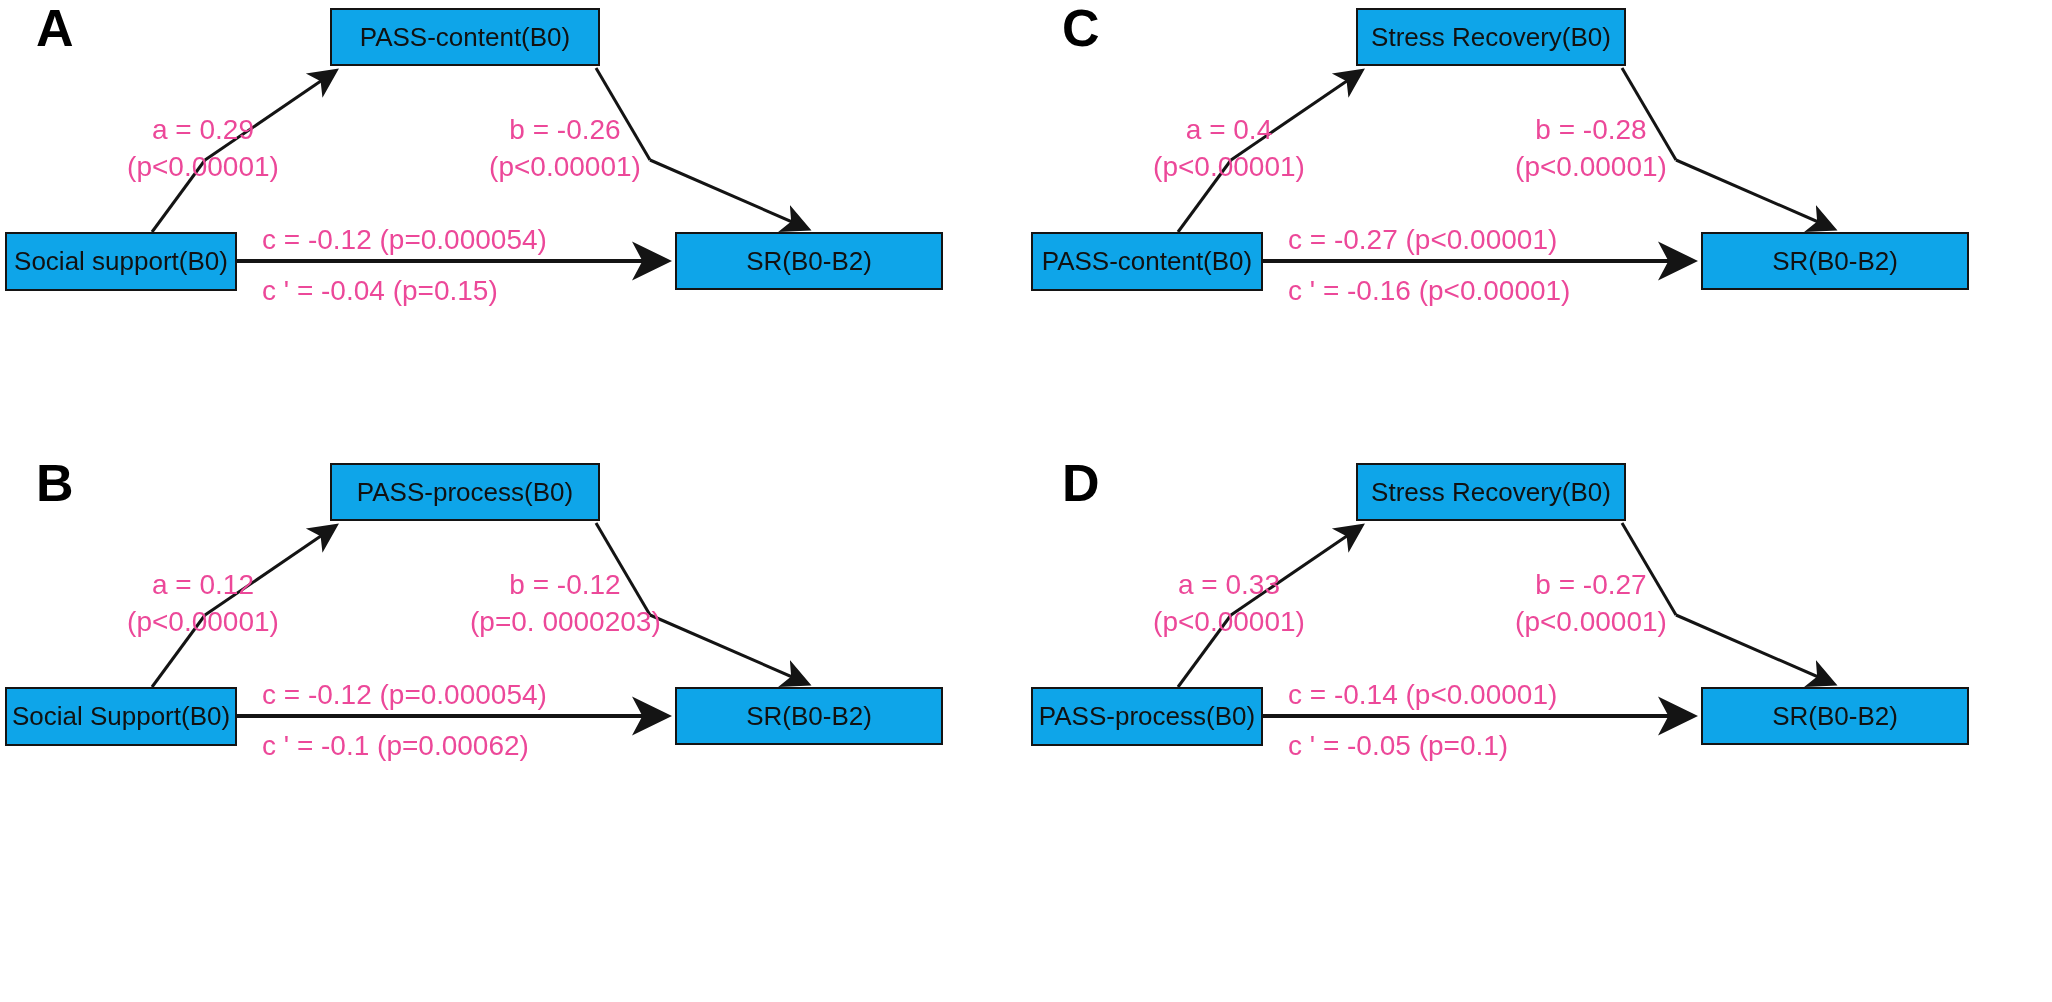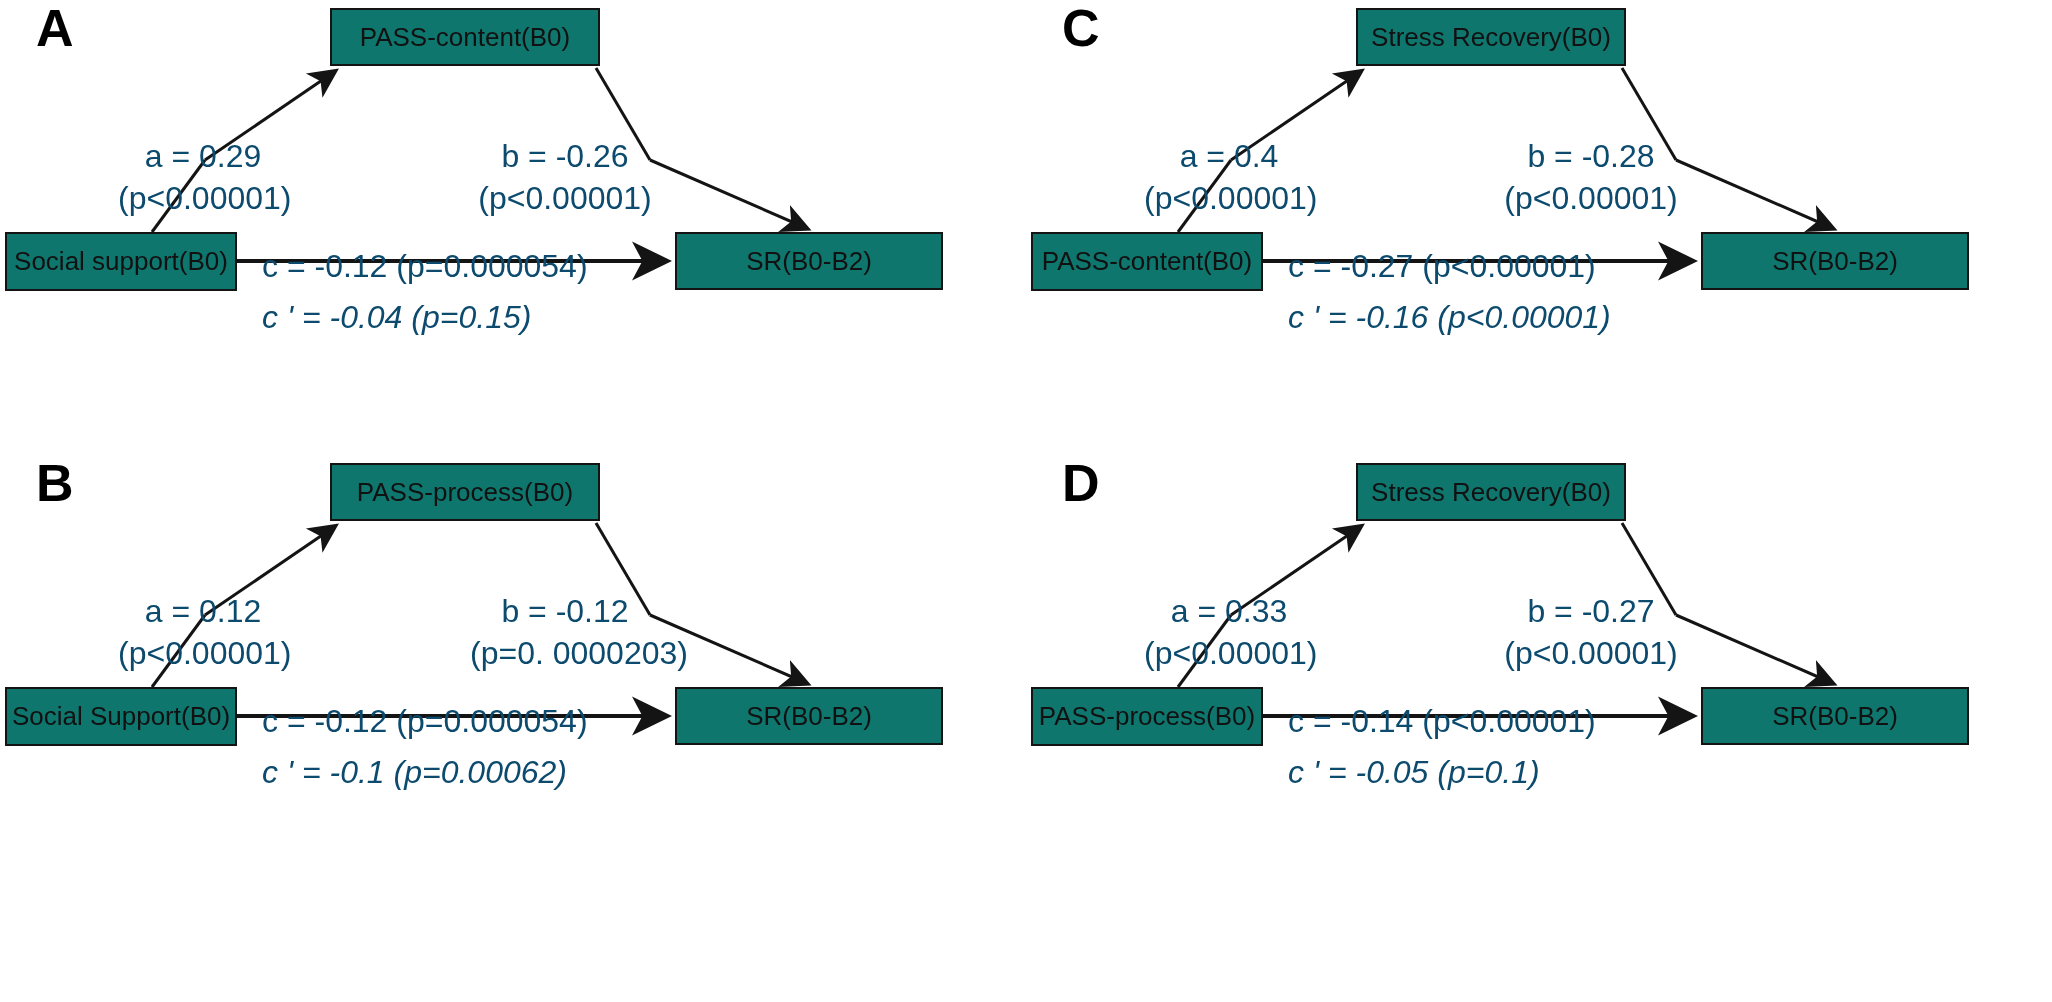--- a/index.html
+++ b/index.html
@@ -32,21 +32,21 @@
     font-family: "Liberation Sans", sans-serif;
     letter-spacing: -1px;
     line-height: 1;
     left: 36px;
     top: 2px;
   }
   .node {
     position: absolute;
     box-sizing: border-box;
     border: 2.5px solid #141414;
-    background: #0f766e;
+    background: #0ea5e9;
     display: flex;
     align-items: center;
     justify-content: center;
     font-size: 26px;
     font-family: "Liberation Sans", sans-serif;
     color: #111111;
     white-space: nowrap;
   }
   .node-mediator {
     left: 330px;
@@ -69,26 +69,25 @@
   .edge-layer {
     position: absolute;
     left: 0;
     top: 0;
     width: 1026px;
     height: 501px;
     overflow: visible;
   }
   .edge-label {
     position: absolute;
-    font-size: 32px;
-    font-family: "Liberation Sans", sans-serif;
-    color: #0c4a6e;
+    font-size: 28px;
+    font-family: "Liberation Sans", sans-serif;
+    color: #ec4899;
     white-space: nowrap;
     line-height: 1.32;
-    margin-top: 23px;
   }
   .label-a {
     left: 118px;
     top: 112px;
     text-align: center;
     width: 170px;
   }
   .label-b {
     left: 470px;
     top: 112px;
@@ -97,21 +96,20 @@
   }
   .label-c {
     left: 262px;
     top: 222px;
     text-align: right;
   }
   .label-cprime {
     left: 262px;
     top: 273px;
     text-align: left;
-    font-style: italic;
   }
   .label-line {
     display: block;
   }
 </style>
 </head>
 <body>
 
 <div id="figure">
 

